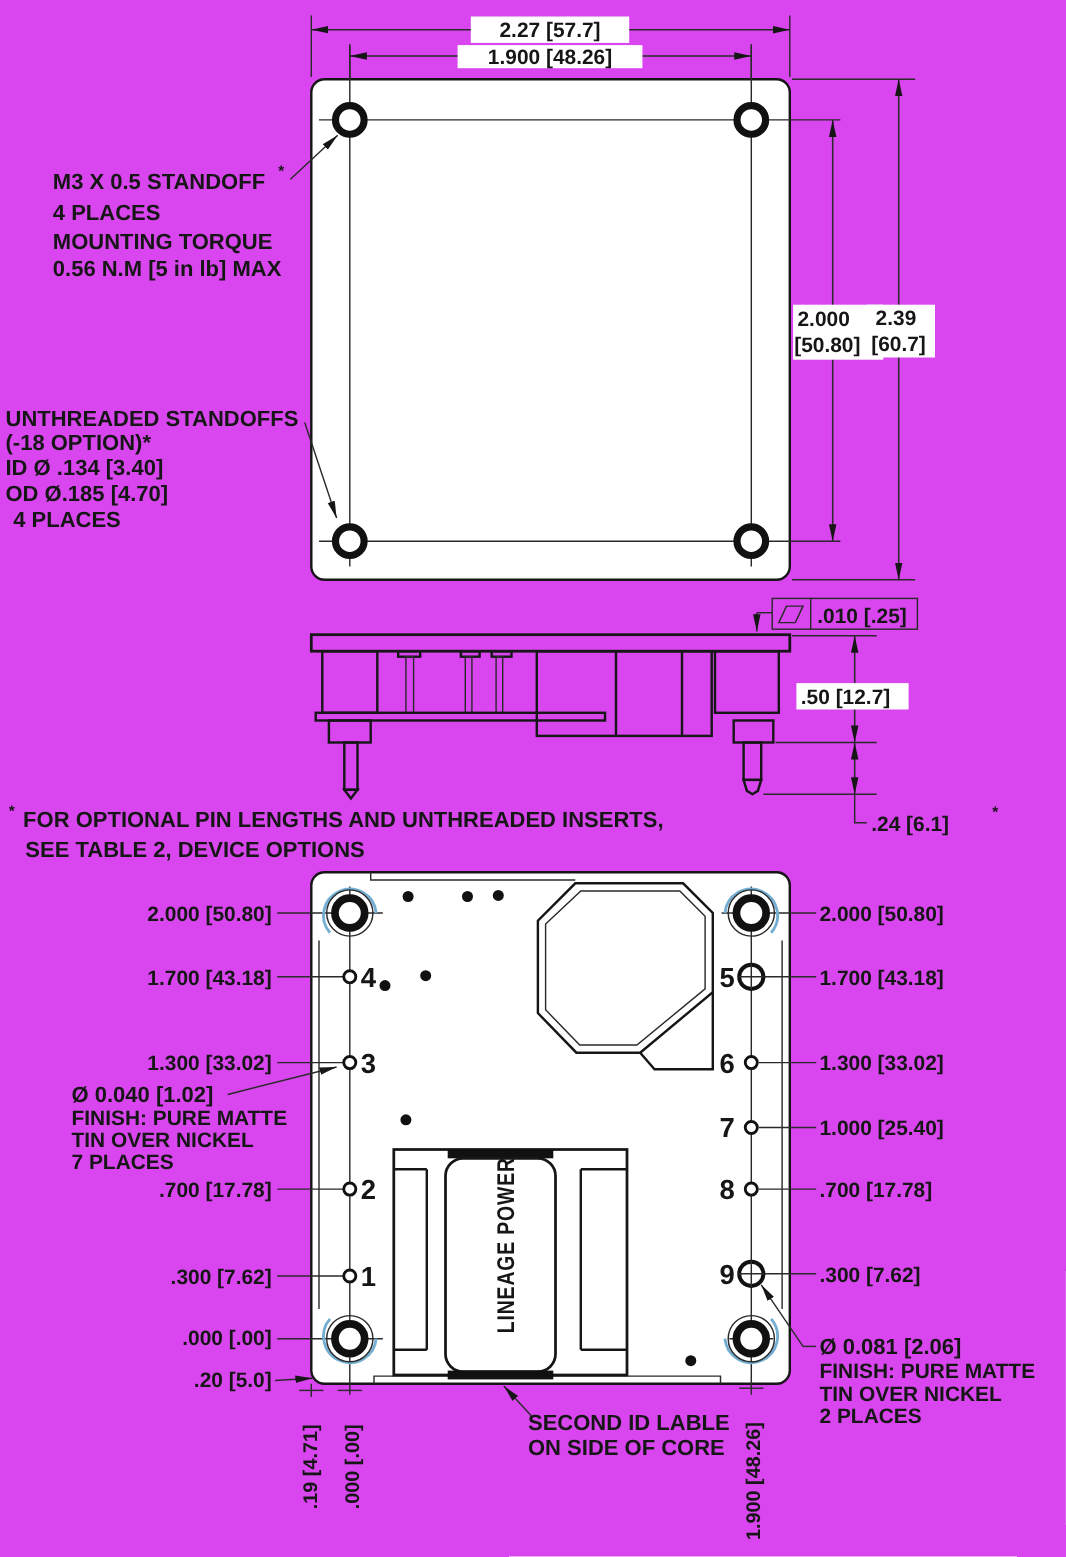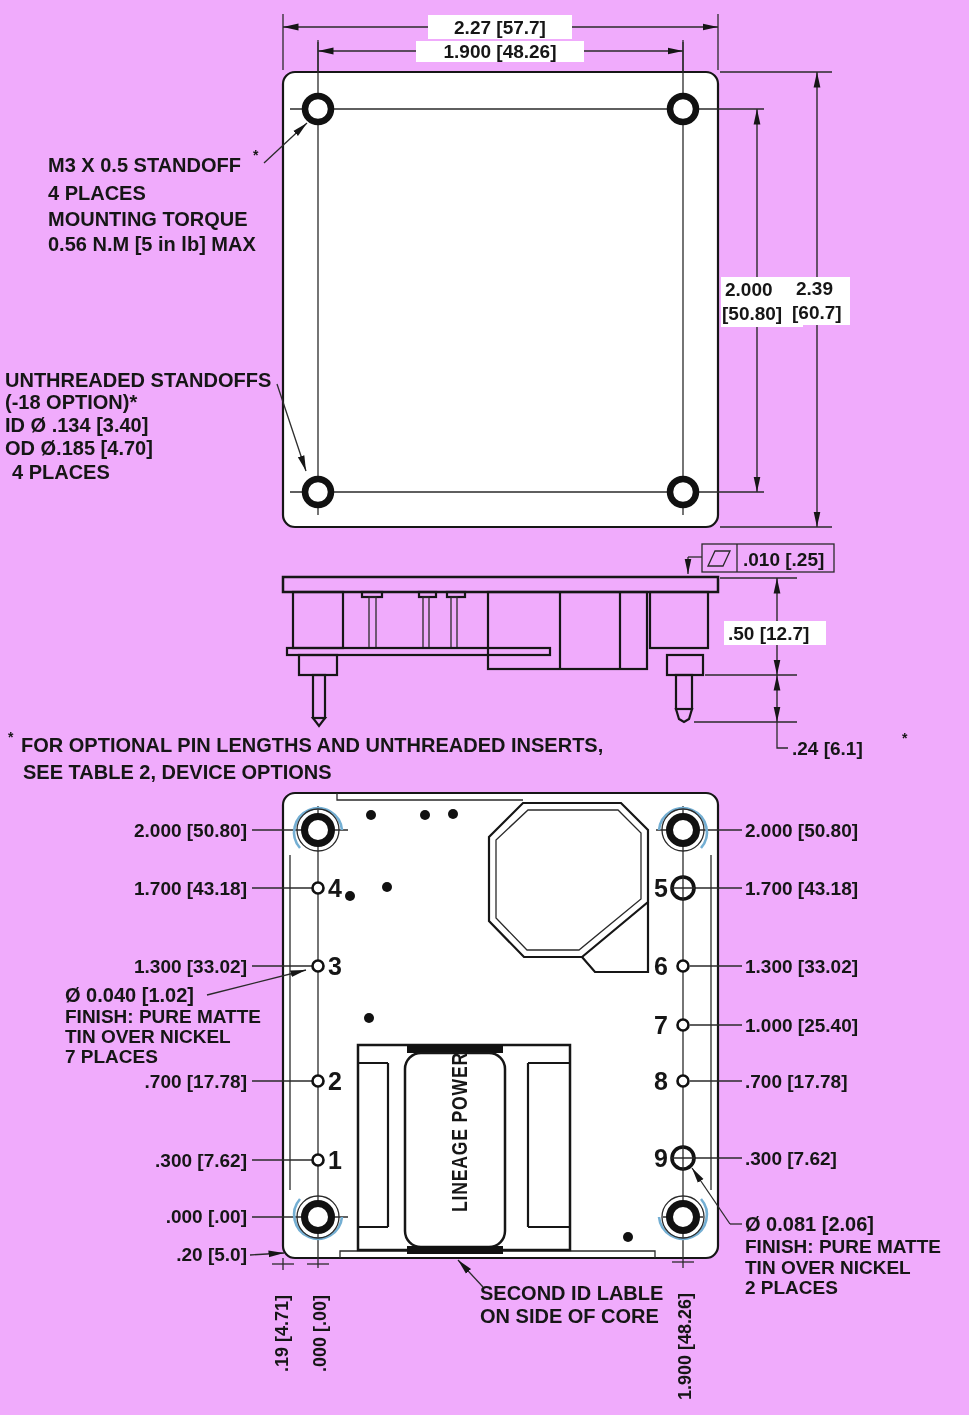--- a/index.html
+++ b/index.html
@@ -1,16 +1,16 @@
 <!DOCTYPE html>
 <html><head>
 <meta charset="utf-8">
 <style>
   html,body{margin:0;padding:0;background:#ffffff;}
-  .page{width:969px;height:1415px;background:#f0abfc;position:relative;font-family:"Liberation Sans",sans-serif;}
+  .page{width:969px;height:1415px;background:#d946ef;position:relative;font-family:"Liberation Sans",sans-serif;}
   svg text{font-family:"Liberation Sans",sans-serif;font-weight:bold;fill:#161616;}
   .d{font-size:19px;}        
   .n{font-size:20px;}        
   .nf{font-size:19px;}       
   .p{font-size:25px;}        
   .s{font-size:14px;}        
   .ax{font-size:18px;}       
   .br{font-size:22px;letter-spacing:1px;} 
   .ln{stroke:#161616;stroke-width:2.2;fill:none;}
   .lnf{stroke:#161616;stroke-width:2.2;fill:#ffffff;}

